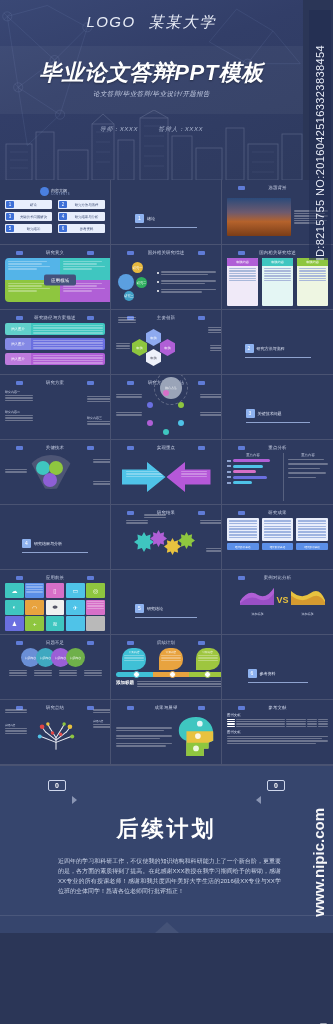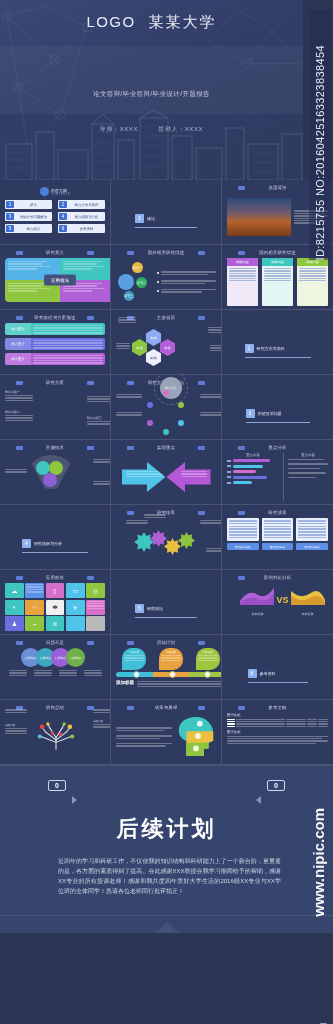--- a/index.html
+++ b/index.html
@@ -9,20 +9,21 @@
     font-family: "Liberation Sans", "DejaVu Sans", sans-serif;
     overflow: hidden;
   }
   .page { position: relative; width: 333px; height: 1024px; background: #2b3657; overflow: hidden; }
 
   
   .hero {
     position: relative; height: 180px; width: 303px;
     background: linear-gradient(160deg,#3a4875 0%,#323e68 40%,#2e3a5e 100%);
     overflow: hidden;
+    font-style: italic;
   }
   .hero-net { position: absolute; inset: 0; opacity: .30; }
   .hero-city { position: absolute; left: 0; right: 0; bottom: 0; height: 70px; opacity: .22; }
   .hero-band {
     position: absolute; left: -14px; right: -14px; top: 46px; height: 68px;
     background: rgba(255,255,255,.045);
     transform: skewX(-0deg);
     clip-path: polygon(0 0, 100% 0, 96% 100%, 4% 100%);
   }
   .hero-logo {
@@ -231,20 +232,21 @@
         <path d="M144 16 H164 M144 26 H164 M144 36 H164 M144 46 H164 M144 56 H164"></path>
         <path d="M252 42 H274 M252 52 H274 M252 62 H274"></path>
       </g>
     </svg>
 
     <div class="hero-band"></div>
 
     <div class="hero-logo">
       <span>LOGO</span><span class="uni">某某大学</span>
     </div>
+    <div class="hero-title">毕业论文答辩PPT模板</div>
     <div class="hero-sub">论文答辩/毕业答辩/毕业设计/开题报告</div>
     <div class="hero-meta">
       <span>导师：XXXX</span>
       <span>答辩人：XXXX</span>
     </div>
   </div>
 
   <div class="wm-id">
     <span>ID:8215755 NO:20160425163323838454</span>
   </div>

